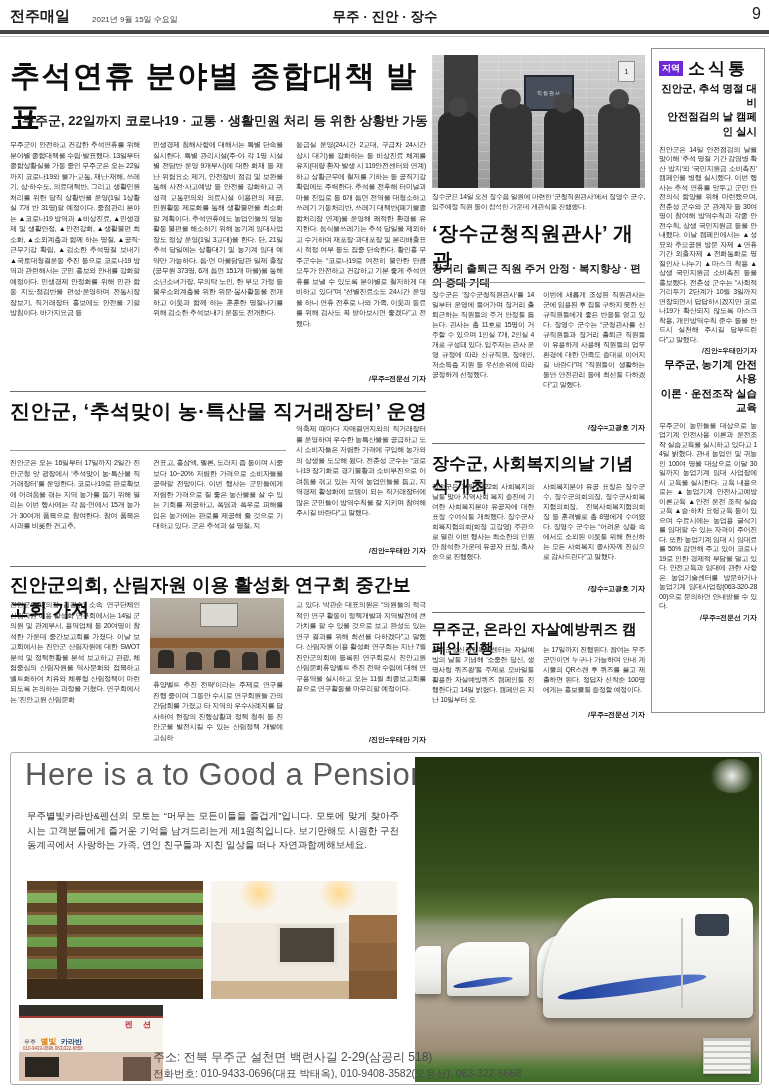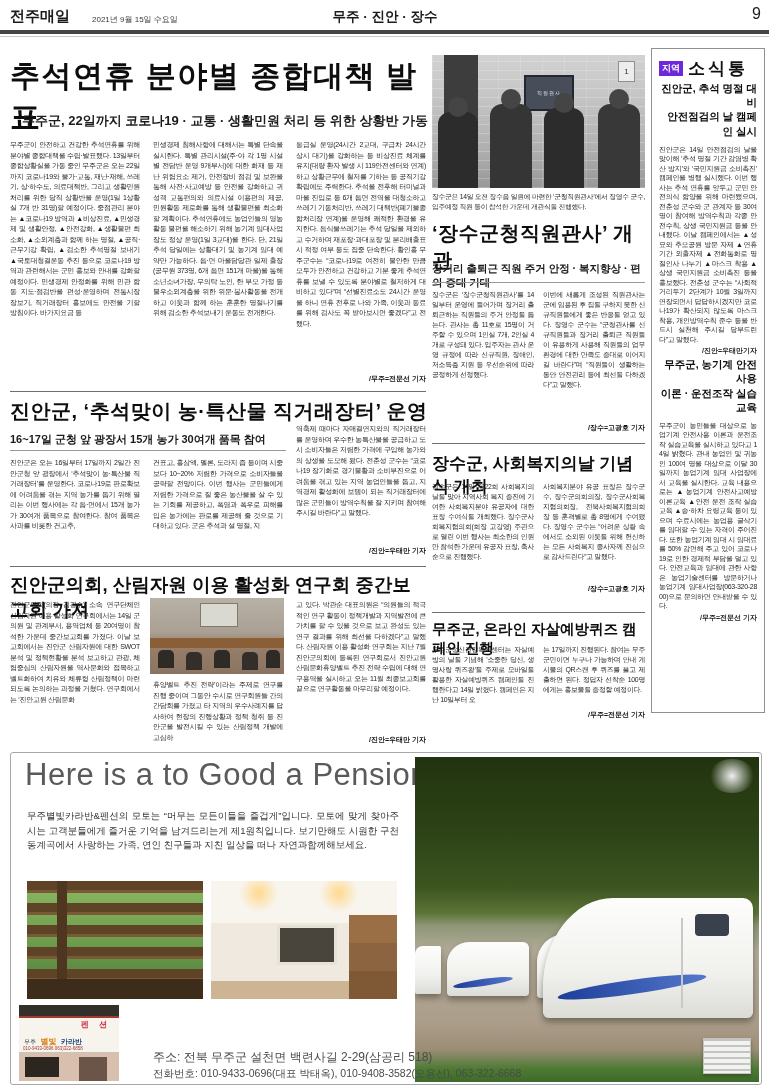--- a/index.html
+++ b/index.html
@@ -85,21 +85,20 @@
 
   <div class="abs headline" style="left:432px;top:220px;width:214px;font-size:20px;letter-spacing:0.5px;">‘장수군청직원관사’ 개관</div>
   <div class="abs" style="left:432px;top:262px;width:213px;font-size:10.5px;font-weight:bold;">장거리 출퇴근 직원 주거 안정 · 복지향상 · 편의 증대 기대</div>
   <div class="hr" style="left:432px;top:282px;width:213px;background:#999;"></div>
   <div class="abs bt2" style="left:432px;top:290px;width:102px;height:140px;">장수군은 ‘장수군청직원관사’를 14일부터 운영에 들어가며 장거리 출퇴근하는 직원들의 주거 안정을 돕는다. 관사는 총 11호로 15명이 거주할 수 있으며 1인실 7개, 2인실 4개로 구성돼 있다. 입주자는 관사 운영 규정에 따라 신규직원, 장애인, 저소득층 지원 등 우선순위에 따라 공정하게 선정했다.</div>
   <div class="abs bt2" style="left:543px;top:290px;width:102px;height:132px;">이번에 새롭게 조성된 직원관사는 군에 임용된 후 집을 구하지 못한 신규직원들에게 좋은 반응을 얻고 있다. 장영수 군수는 “군청관사를 신규직원들과 장거리 출퇴근 직원들이 유용하게 사용해 직원들의 업무환경에 대한 만족도 증대로 이어지길 바란다”며 “직원들이 생활하는 동안 안전관리 등에 최선을 다하겠다”고 말했다.</div>
   <div class="abs byl" style="left:543px;top:423px;width:102px;">/장수=고광호 기자</div>
 
   <div class="hr" style="left:10px;top:391px;width:416px;"></div>
   <div class="abs headline" style="left:10px;top:398px;width:418px;font-size:20px;letter-spacing:0.5px;">진안군, ‘추석맞이 농·특산물 직거래장터’ 운영</div>
-  <div class="abs" style="left:10px;top:432px;width:280px;font-size:11px;font-weight:bold;">16~17일 군청 앞 광장서 15개 농가 30여개 품목 참여</div>
   <div class="hr" style="left:10px;top:450px;width:276px;background:#999;"></div>
   <div class="abs bt" style="left:10px;top:458px;width:130px;height:98px;">진안군은 오는 16일부터 17일까지 2일간 진안군청 앞 광장에서 ‘추석맞이 농·특산물 직거래장터’를 운영한다. 코로나19로 판로확보에 어려움을 겪는 지역 농가를 돕기 위해 열리는 이번 행사에는 각 읍·면에서 15개 농가가 30여개 품목으로 참여한다. 참여 품목은 사과를 비롯한 건고추,</div>
   <div class="abs bt" style="left:153px;top:458px;width:130px;height:98px;">건표고, 홍삼액, 멜론, 도라지 즙 등이며 시중보다 10~20% 저렴한 가격으로 소비자들을 공략할 전망이다. 이번 행사는 군민들에게 저렴한 가격으로 질 좋은 농산물을 살 수 있는 기회를 제공하고, 폭염과 폭우로 피해를 입은 농가에는 판로를 제공해 줄 것으로 기대하고 있다. 군은 추석과 설 명절, 지</div>
   <div class="abs bt" style="left:296px;top:424px;width:130px;height:120px;">역축제 때마다 자매결연지와의 직거래장터를 운영하며 우수한 농특산물을 공급하고 도시 소비자들은 저렴한 가격에 구입해 농가와의 상생을 도모해 왔다. 전춘성 군수는 “코로나19 장기화로 경기불황과 소비부진으로 어려움을 겪고 있는 지역 농업인들을 돕고, 지역경제 활성화에 보탬이 되는 직거래장터에 많은 군민들이 방역수칙을 잘 지키며 참여해주시길 바란다”고 말했다.</div>
   <div class="abs byl" style="left:296px;top:546px;width:130px;">/진안=우태만 기자</div>
 
   <div class="hr" style="left:432px;top:443px;width:213px;"></div>
   <div class="abs headline" style="left:432px;top:452px;width:214px;font-size:17px;">장수군, 사회복지의날 기념식 개최</div>
   <div class="abs bt2" style="left:432px;top:482px;width:102px;height:112px;">장수군은 14일 제22회 사회복지의 날을 맞아 지역사회 복지 증진에 기여한 사회복지분야 유공자에 대한 표창 수여식을 개최했다. 장수군사회복지협의회(회장 고강영) 주관으로 열린 이번 행사는 최소한의 인원만 참석한 가운데 유공자 표창, 축사 순으로 진행했다.</div>
   <div class="abs bt2" style="left:543px;top:482px;width:102px;height:100px;">사회복지분야 유공 표창은 장수군수, 장수군의회의장, 장수군사회복지협의회장, 전북사회복지협의회장 등 훈격별로 총 8명에게 수여됐다. 장영수 군수는 “어려운 상황 속에서도 소외된 이웃을 위해 헌신하는 모든 사회복지 종사자께 진심으로 감사드린다”고 말했다.</div>
@@ -185,21 +184,21 @@
            border-radius:70px 10px 6px 6px / 90px 10px 6px 6px;">
         <div class="swoosh" style="left:14px;bottom:24px;width:150px;height:14px;"></div>
         <div class="abs" style="right:24px;top:16px;width:34px;height:22px;background:#39414d;border-radius:4px;"></div>
         <div class="abs" style="right:70px;top:20px;width:2px;height:90px;background:#c9c9c4;"></div>
       </div>
       <div class="abs" style="right:8px;bottom:8px;width:46px;height:34px;background:#f2f2f0;
            border:1px solid #c4c4be;box-shadow:0 2px 3px rgba(40,40,30,.4);
            background-image:repeating-linear-gradient(180deg,rgba(150,150,145,.5) 0 2px,transparent 2px 6px);"></div>
     </div>
 
-    <div class="photo photo-store" style="left:8px;top:252px;width:100px;height:76px;">
+    <div class="photo photo-store" style="left:8px;top:252px;width:144px;height:76px;">
       <div class="abs" style="left:0;top:0;width:100%;height:11px;background:#33302c;"></div>
       <div class="abs" style="left:0;top:11px;width:100%;height:2px;background:#a23a32;"></div>
       <div class="abs" style="left:0;top:13px;width:100%;height:34px;background:#f6f4ec;border-bottom:1px solid #c9c4b8;">
         <div class="abs" style="right:8px;top:1px;font-size:8px;font-weight:bold;color:#cc3344;letter-spacing:4px;">펜  션</div>
         <div class="abs" style="left:5px;top:12px;white-space:nowrap;">
           <span style="font-size:6px;color:#223;">무주</span>
           <span style="font-size:8px;font-weight:bold;color:#d87f10;">별빛</span>
           <span style="font-size:7px;font-weight:bold;color:#1b3f7a;">카라반</span>
         </div>
         <div class="abs" style="left:4px;bottom:1px;font-size:4.5px;color:#a23a32;white-space:nowrap;">010-9433-0696   063)322-6858</div>

